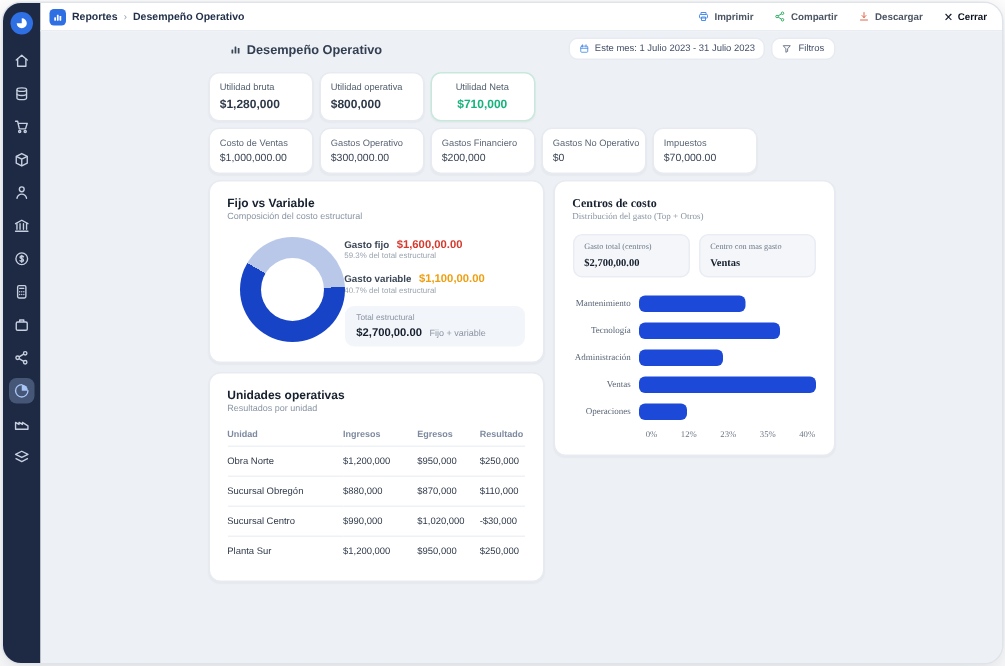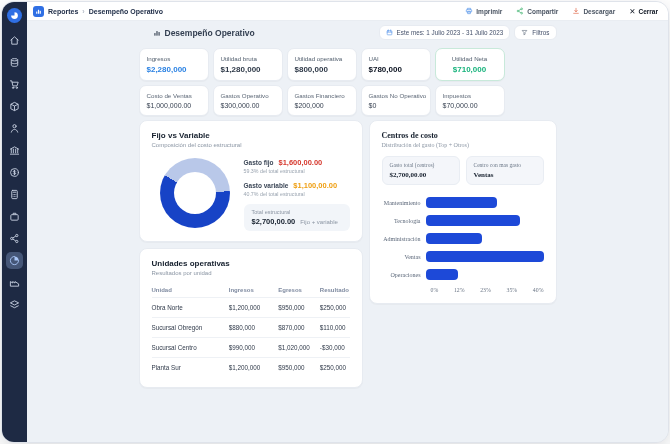--- a/index.html
+++ b/index.html
@@ -65,21 +65,21 @@
   
   .panels { display:flex; gap:6px; margin-top:3px;justify-content:space-between; }
   .col-left { width:224px; display:flex; flex-direction:column; gap:6px; }
   .col-right { width:188px;font-family:Liberation Serif, serif; }
   .panel { background:#fff; border:1px solid var(--card-border,#e7ebf1); border-radius:8px; padding:10px 12px;
            box-shadow:0 1px 1px rgba(16,24,40,.03); }
   .panel-title { font-size:8px; font-weight:700; color:#16202e; }
   .panel-sub { font-size:6px; color:#8a95a3; margin-top:2px; }
 
   
-  .fijo-body { display:flex; align-items:flex-start; gap:14px; margin-top:10px; }
+  .fijo-body { display:flex; align-items:flex-start; margin-top:10px; }
   .donut-wrap { position:relative; width:70px; height:70px; margin-left:8px; flex-shrink:0; }
   .donut { position:absolute; inset:0; border-radius:50%; }
   .donut::after { content:""; position:absolute; inset:14px; border-radius:50%; background:#fff; }
   .legend { flex:1; }
   .legend-row { margin-bottom:7px; }
   .legend-line { display:flex; align-items:baseline; gap:5px; }
   .legend-label { font-size:6.5px; font-weight:600; color:#3c4757; }
   .legend-value { font-size:7.5px; font-weight:700; }
   .legend-value.red { color:var(--red,#d6392e); }
   .legend-value.orange { color:var(--orange,#ef9f12); }
@@ -274,34 +274,26 @@
               <svg class="fun" viewBox="0 0 24 24" fill="none" stroke="currentColor" stroke-width="2" stroke-linejoin="round">
                   <path d="M4 5h16l-6 7v6l-4 2v-8z"></path>
                 </svg>
               <span>Filtros</span>
             </div>
           </div>
         </div>
 
         <div class="kpi-row">
           <div class="kpi-card">
-            <div class="kpi-label">Ingresos</div>
-            <div class="kpi-value blue">$2,280,000</div>
-          </div>
-          <div class="kpi-card">
             <div class="kpi-label">Utilidad bruta</div>
             <div class="kpi-value">$1,280,000</div>
           </div>
           <div class="kpi-card">
             <div class="kpi-label">Utilidad operativa</div>
             <div class="kpi-value">$800,000</div>
-          </div>
-          <div class="kpi-card">
-            <div class="kpi-label">UAI</div>
-            <div class="kpi-value black">$780,000</div>
           </div>
           <div class="kpi-card net">
             <div class="kpi-label">Utilidad Neta</div>
             <div class="kpi-value green">$710,000</div>
           </div>
         </div>
 
         <div class="kpi-row secondary">
           <div class="kpi-card">
             <div class="kpi-label">Costo de Ventas</div>

